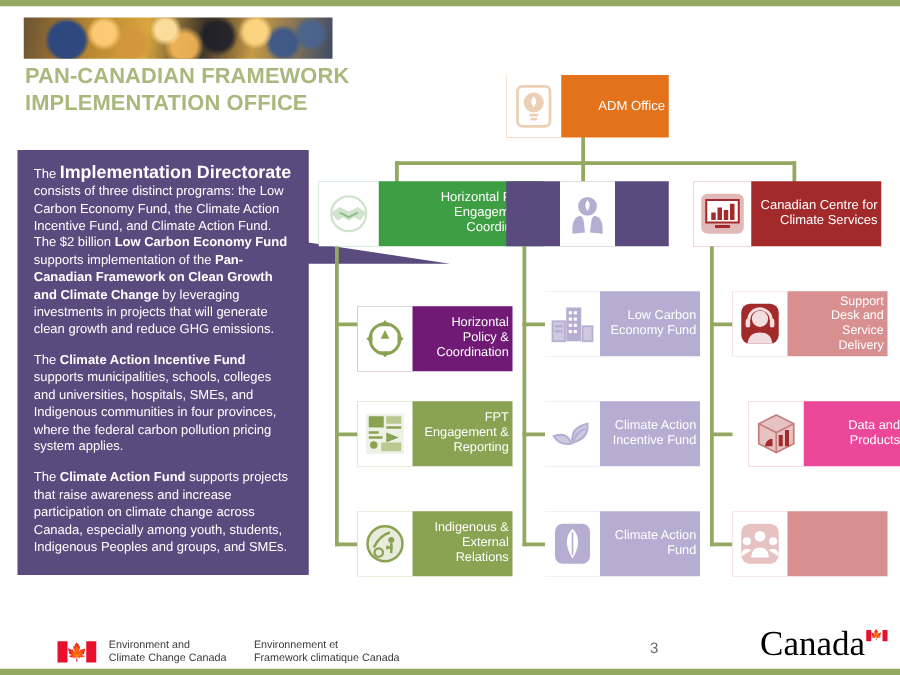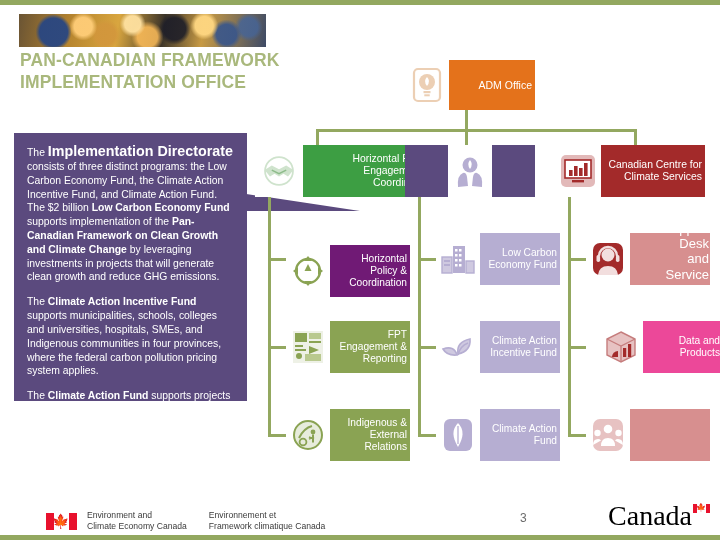--- a/index.html
+++ b/index.html
@@ -31,24 +31,24 @@
       radial-gradient(circle at 93% 40%, rgba(70,100,150,.85) 0 9px, rgba(70,100,150,0) 14px),
       linear-gradient(100deg,#6a5434 0%,#b8862f 22%,#d9a63f 40%,#3a3329 58%,#c79a44 74%,#3d4a66 100%);
   }
   #slide-title{
     position:absolute;left:20px;top:44px;width:340px;
     color:#a9b87c;font-size:17.5px;font-weight:bold;line-height:1.27;
     letter-spacing:.1px;
   }
   
   #left-panel{
-    position:absolute;left:14px;top:115px;width:233px;height:268px;
+    position:absolute;left:14px;top:115px;width:233px;height:340px;
     background:#5b4a7e;color:#ffffff;
     padding:10px 12px 0 13px;box-sizing:border-box;
-    font-size:10.4px;line-height:1.33;margin-top:13px;
+    font-size:10.4px;line-height:1.33;
   }
   #left-panel p{margin:0 0 11px 0;}
   #left-panel .big{font-size:14.3px;font-weight:bold;line-height:1.18;}
   #left-panel b{font-weight:bold;}
   #panel-tail-shape2{
     position:absolute;left:240px;top:188px;
     width:0;height:0;
     border-left:120px solid #5b4a7e;
     border-top:18px solid transparent;
   }
@@ -275,21 +275,21 @@
     <div class="ic" style="width:44px;height:52px;">
       <svg width="34" height="34" viewBox="0 0 34 34" aria-hidden="true">
         <rect x="2" y="1" width="30" height="32" rx="7" fill="#a32a2a"></rect>
         <circle cx="17" cy="13" r="6.5" fill="#f2dede"></circle>
         <path d="M7 33 q1 -9 10 -9 q9 0 10 9 Z" fill="#f2dede"></path>
         <path d="M8 14 a9 9 0 0 1 18 0" fill="none" stroke="#f2dede" stroke-width="2.4"></path>
         <rect x="5.5" y="13" width="3.6" height="7" rx="1.7" fill="#f2dede"></rect>
         <rect x="24.9" y="13" width="3.6" height="7" rx="1.7" fill="#f2dede"></rect>
       </svg>
     </div>
-    <div class="lb" style="font-size:13px;padding-left:32px;">Support Desk and Service Delivery</div>
+    <div class="lb" style="font-size:10px;padding-left:32px;">Support Desk and Service Delivery</div>
   </div>
 
   <div class="node" style="left:599px;top:316px;width:124px;height:52px;background:#ec4899;">
     <div class="ic" style="width:44px;height:52px;">
       <svg width="34" height="34" viewBox="0 0 34 34" aria-hidden="true">
         <path d="M17 2 L31 9 V25 L17 32 L3 25 V9 Z" fill="#e7c2c2" stroke="#c67d7d" stroke-width="1.4"></path>
         <path d="M3 9 L17 16 L31 9 M17 16 V32" fill="none" stroke="#c67d7d" stroke-width="1.3"></path>
         <path d="M8 27 a6 6 0 0 1 6 -6 v6 Z" fill="#a32a2a"></path>
         <rect x="19" y="18" width="3.2" height="9" fill="#a32a2a"></rect>
         <rect x="24" y="14" width="3.2" height="13" fill="#a32a2a"></rect>
@@ -312,21 +312,21 @@
     </div>
   </div>
 
   <div id="ecc-logo">
     <div id="flag">
       <div class="bar bl"></div>
         <div class="bar br"></div>
         <div class="leaf">🍁</div>
     </div>
     <div class="ecc-txt">Environment and
-Climate Economy Canada</div>
+Climate Change Canada</div>
     <div class="ecc-txt" style="margin-left:22px;">Environnement et
 Framework climatique Canada</div>
   </div>
 
   <div id="page-num">3</div>
 
   <div id="canada-word">
     <span>Canada</span>
     <span class="flagmini">
       <span class="bar bl"></span>

